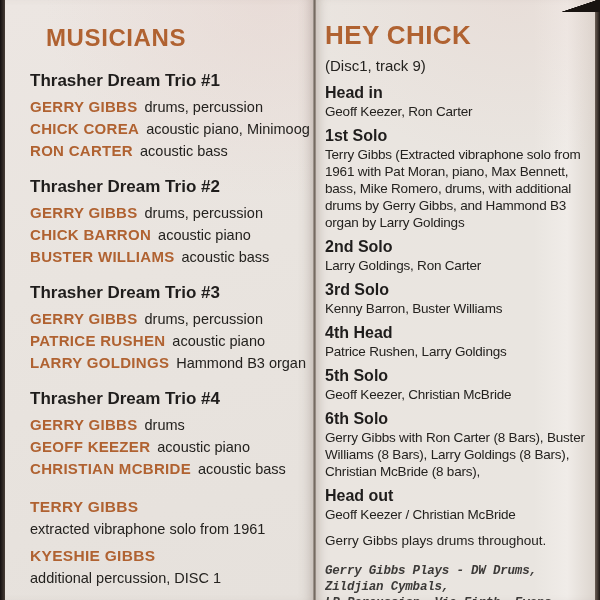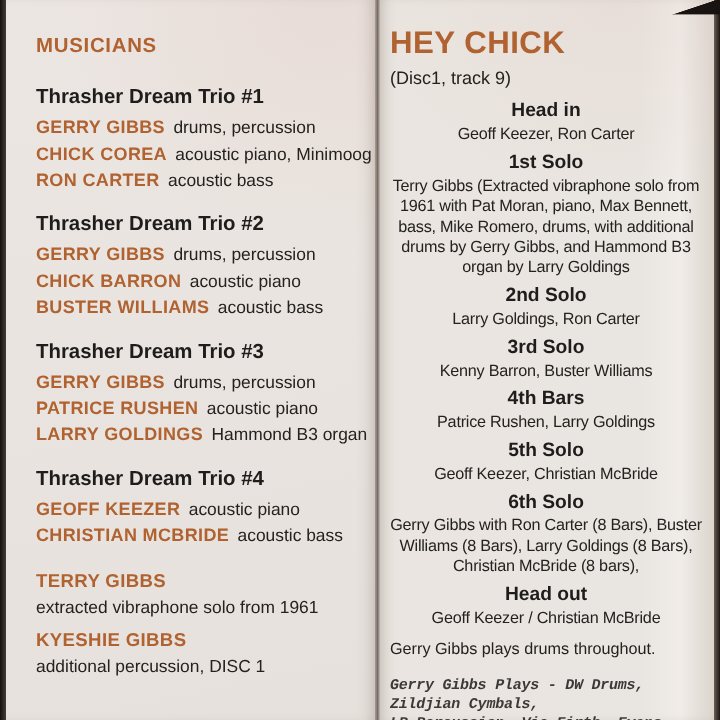--- a/index.html
+++ b/index.html
@@ -38,21 +38,21 @@
   .edge-left  { left:0; width:5px; background:linear-gradient(90deg,#141010,#463c35); }
   .edge-right { left:595px; width:5px; background:linear-gradient(90deg,#6b5e55,#1c1613); }
   .corner-tr {
     position:absolute; left:560px; top:-2px; width:42px; height:14px;
     background:linear-gradient(to left top, #181310 48%, rgba(24,19,16,0) 50%);
   }
 
   
   .col-inner-left { padding:0 0 0 25px; }
   .col-title {
-    margin:27px 0 0 0; font-size:17px; line-height:22px; font-weight:bold;
+    margin:27px 0 0 16px; font-size:24px; line-height:22px; font-weight:bold;
     letter-spacing:.6px; color:var(--accent,#b06231);
   }
   .trio-group { margin-top:14px; }
   .trio-group:first-of-type { margin-top:21px; }
   .trio-header { font-size:17px; line-height:22px; font-weight:bold; color:#1f1d1c; margin-bottom:4px; white-space:nowrap; }
   .member-row { line-height:22px; white-space:nowrap; }
   .m-name { font-weight:bold; font-size:15px; letter-spacing:.3px; color:var(--accent,#b06231); margin-right:7px; }
   .m-role { font-size:14.5px; color:#24221f; }
   .extras { margin-top:16px; }
   .extra { margin-top:5px; }
@@ -60,21 +60,21 @@
   .extra-note { font-size:14.5px; line-height:22px; color:#24221f; white-space:nowrap; }
 
   
   .col-inner-right { padding:0 10px 0 9px; }
   .track-title {
     margin:20px 0 0 0; font-size:26px; line-height:30px; font-weight:bold;
     letter-spacing:.4px; color:var(--accent,#b06231);
   }
   .track-sub { margin-top:7px; font-size:15px; line-height:18px; color:#24221f; }
   .sections { margin-top:8px; }
-  .section { margin-top:6px;text-align:center; }
+  .section { margin-top:6px; }
   .section-label { font-size:16px; line-height:20px; font-weight:bold; color:#1f1d1c; }
   .section-body { font-size:13.5px; line-height:17px; letter-spacing:-.2px; color:#24221f; }
   .note { margin-top:9px; font-size:13.5px; line-height:17px; color:#24221f; }
   .credits { margin-top:14px; }
   .credit-line { font-size:12.5px; line-height:16px; font-weight:bold; font-style:italic; letter-spacing:-.2px; color:#3c3a38;font-family:Liberation Mono, monospace; }
 </style>
 </head>
 <body>
 
 <div class="photo">
@@ -96,20 +96,21 @@
             <div class="member-row"><span class="m-name">BUSTER WILLIAMS</span><span class="m-role">acoustic bass</span></div>
           </div>
           <div class="trio-group">
             <div class="trio-header">Thrasher Dream Trio #3</div>
             <div class="member-row"><span class="m-name">GERRY GIBBS</span><span class="m-role">drums, percussion</span></div>
             <div class="member-row"><span class="m-name">PATRICE RUSHEN</span><span class="m-role">acoustic piano</span></div>
             <div class="member-row"><span class="m-name">LARRY GOLDINGS</span><span class="m-role">Hammond B3 organ</span></div>
           </div>
           <div class="trio-group">
             <div class="trio-header">Thrasher Dream Trio #4</div>
+            <div class="member-row"><span class="m-name">GERRY GIBBS</span><span class="m-role">drums</span></div>
             <div class="member-row"><span class="m-name">GEOFF KEEZER</span><span class="m-role">acoustic piano</span></div>
             <div class="member-row"><span class="m-name">CHRISTIAN MCBRIDE</span><span class="m-role">acoustic bass</span></div>
           </div>
         </div>
       <div class="extras">
           <div class="extra">
             <div class="extra-name">TERRY GIBBS</div>
             <div class="extra-note">extracted vibraphone solo from 1961</div>
           </div>
           <div class="extra">
@@ -137,21 +138,21 @@
           </div>
           <div class="section">
             <div class="section-label">2nd Solo</div>
             <div class="section-body">Larry Goldings, Ron Carter</div>
           </div>
           <div class="section">
             <div class="section-label">3rd Solo</div>
             <div class="section-body">Kenny Barron, Buster Williams</div>
           </div>
           <div class="section">
-            <div class="section-label">4th Bars</div>
+            <div class="section-label">4th Head</div>
             <div class="section-body">Patrice Rushen, Larry Goldings</div>
           </div>
           <div class="section">
             <div class="section-label">5th Solo</div>
             <div class="section-body">Geoff Keezer, Christian McBride</div>
           </div>
           <div class="section">
             <div class="section-label">6th Solo</div>
             <div class="section-body">Gerry Gibbs with Ron Carter (8 Bars), Buster Williams (8 Bars), Larry Goldings (8 Bars), Christian McBride (8 bars),</div>
           </div>

